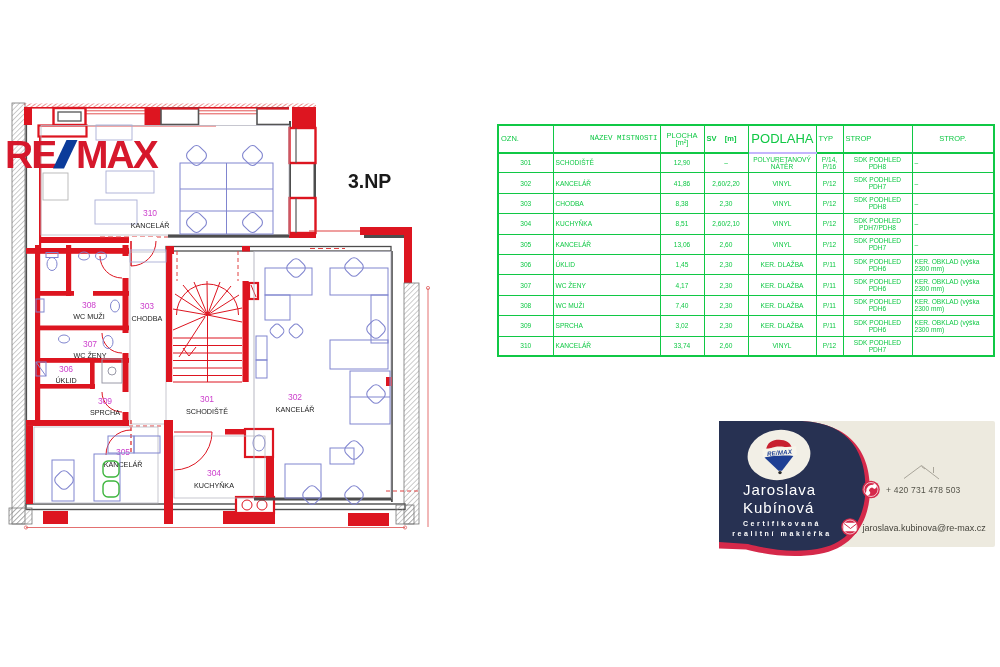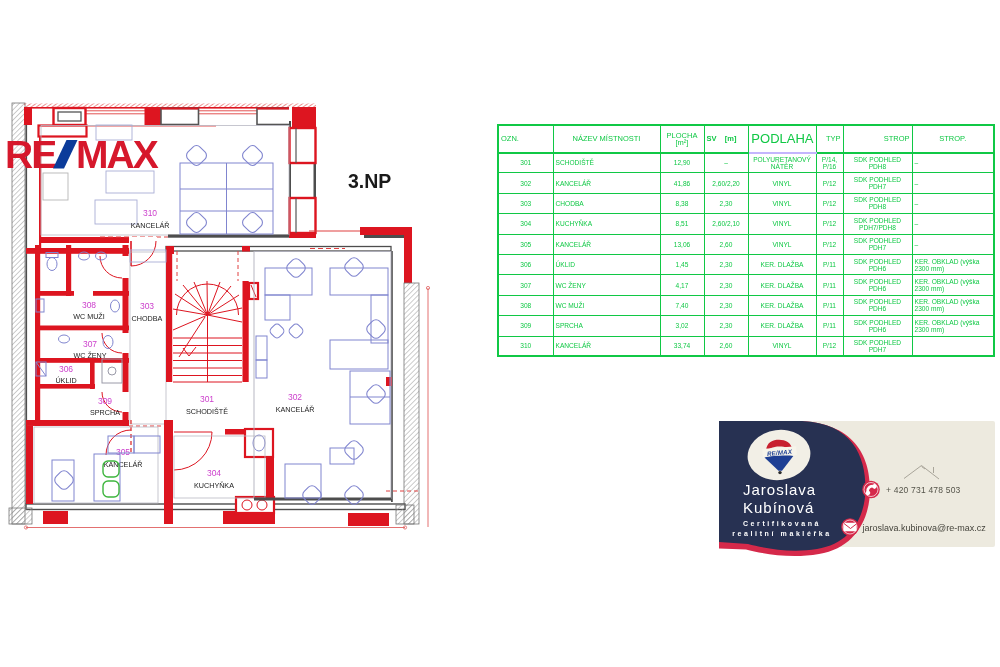--- a/index.html
+++ b/index.html
@@ -486,26 +486,26 @@
           <col style="width:68px">
           <col style="width:27px">
           <col style="width:69px">
           <col style="width:82px">
 </colgroup>
 
 <tbody>
 
 <tr style="height:27.5px">
 <td style="font-size:7.5px;border-bottom:2px solid #10c845;">OZN.</td>
-<td style="text-align:center;font-size:7.5px;border-bottom:2px solid #10c845;">NÁZEV MÍSTNOSTI</td>
+<td style="text-align:right;font-size:7.5px;border-bottom:2px solid #10c845;font-family:Liberation Mono, monospace;">NÁZEV MÍSTNOSTI</td>
 <td style="text-align:center;font-size:7.5px;border-bottom:2px solid #10c845;">PLOCHA<br>[m²]</td>
 <td style="font-size:7.5px;border-bottom:2px solid #10c845;font-weight:bold;">SV&nbsp;&nbsp;&nbsp;&nbsp;[m]</td>
 <td style="text-align:right;font-size:13px;border-bottom:2px solid #c4b5fd;">PODLAHA</td>
-<td style="text-align:right;font-size:7.5px;border-bottom:2px solid #10c845;">TYP</td>
-<td style="text-align:right;font-size:7.5px;border-bottom:2px solid #10c845;">STROP</td>
+<td style="text-align:left;font-size:7.5px;border-bottom:2px solid #10c845;">TYP</td>
+<td style="text-align:left;font-size:7.5px;border-bottom:2px solid #10c845;">STROP</td>
 <td style="text-align:center;font-size:7.5px;border-bottom:2px solid #10c845;">STROP.</td>
 </tr>
 
 <tr style="height:20.4px">
             <td style="text-align:center">301</td>
             <td>SCHODIŠTĚ</td>
             <td style="text-align:center">12,90</td>
             <td style="text-align:center">–</td>
             <td style="text-align:center">POLYURETANOVÝ NÁTĚR</td>
             <td style="text-align:center">P/14, P/16</td>

